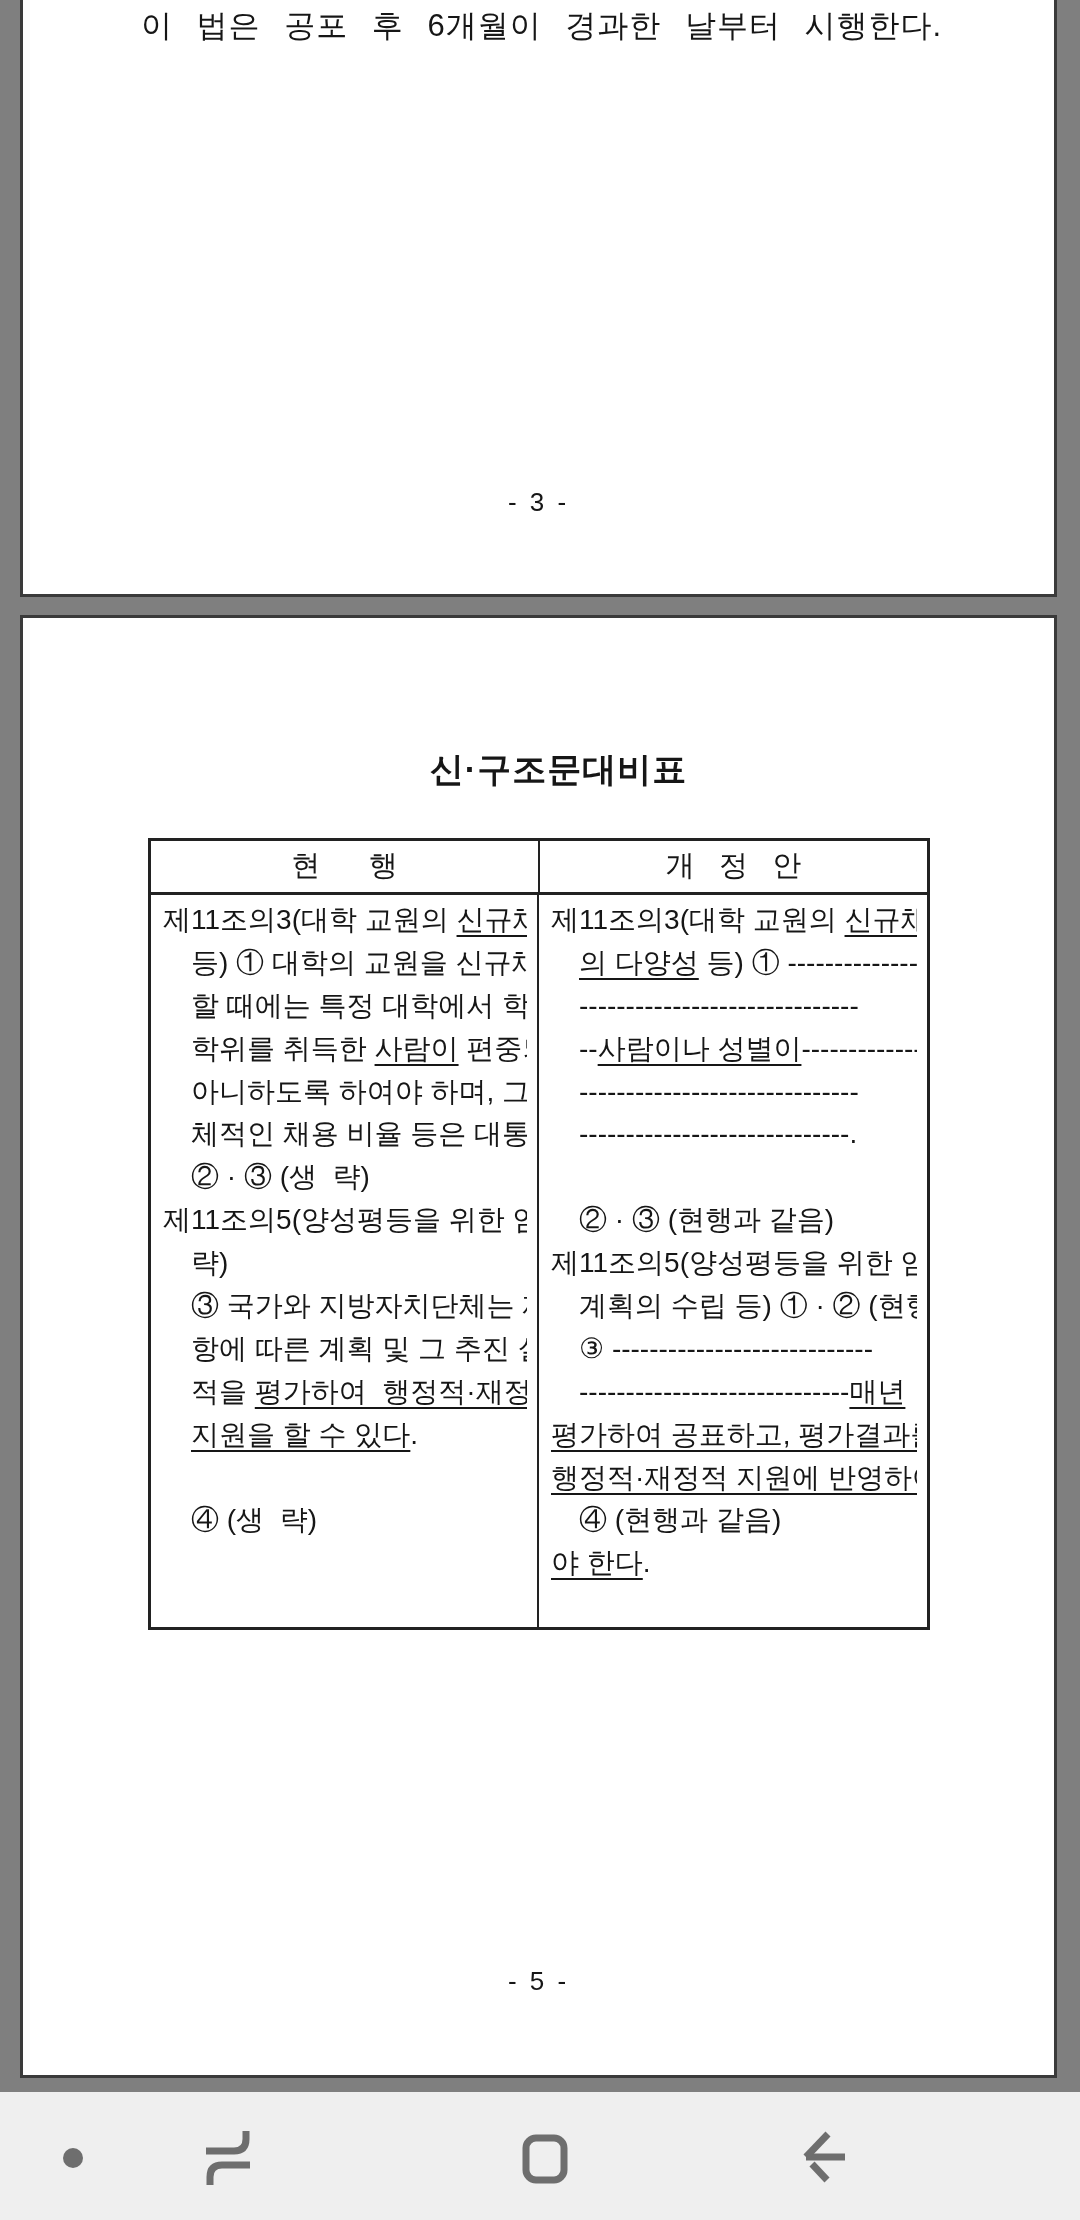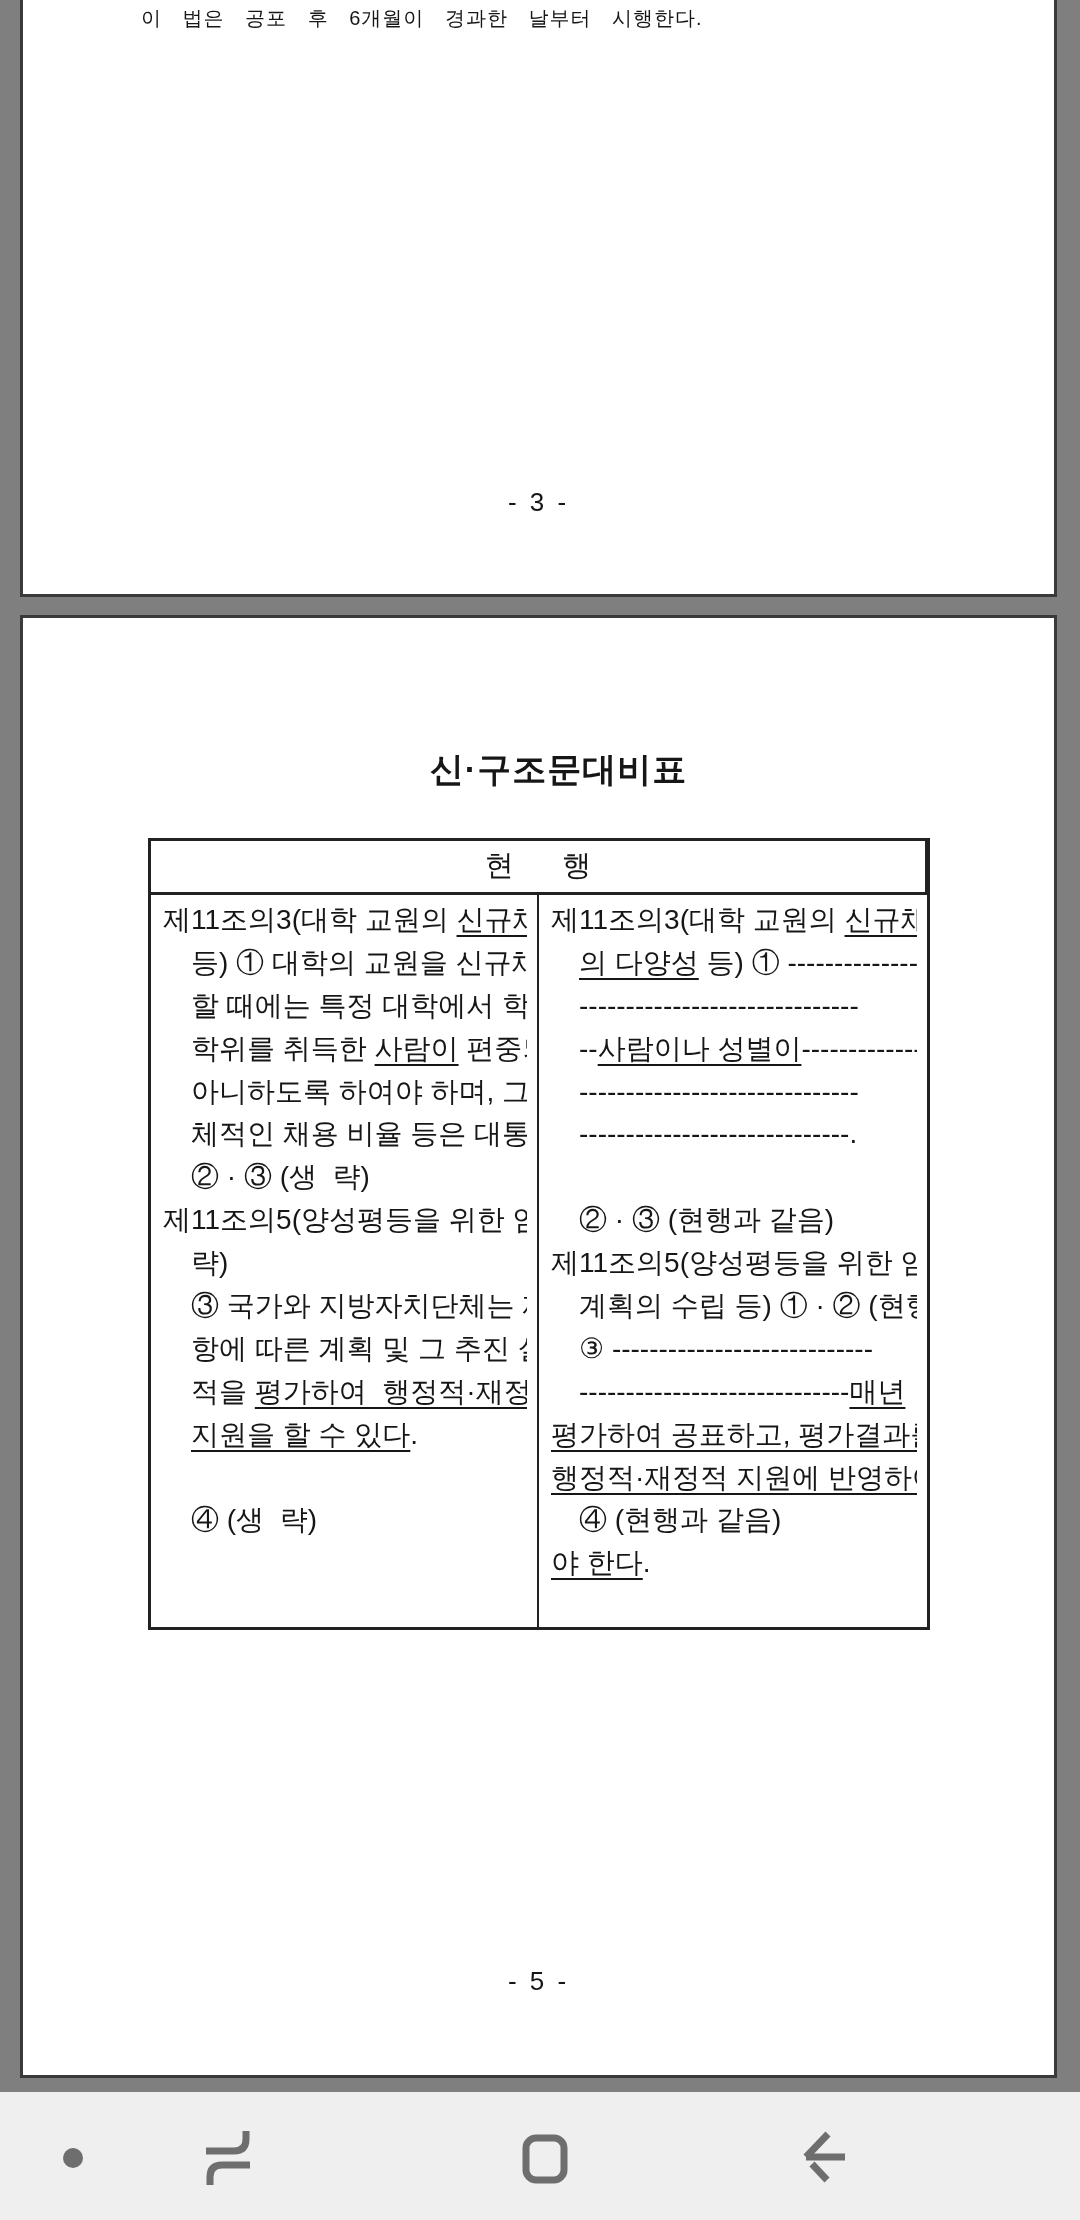--- a/index.html
+++ b/index.html
@@ -10,21 +10,21 @@
     color:#161616;
   }
   .page{
     position:absolute;left:20px;width:1037px;background:#ffffff;
     border:3px solid #3a3a3a;box-sizing:border-box;
   }
   #page1{top:0;height:597px;border-top:none;}
   #page2{top:615px;height:1463px;}
   .body-sentence{
     position:absolute;left:118px;top:5px;
-    font-size:20px;letter-spacing:1px;word-spacing:14px;white-space:pre;
+    font-size:31px;letter-spacing:1px;word-spacing:14px;white-space:pre;
   }
   .pagenum{
     position:absolute;left:0;width:100%;text-align:center;
     font-size:26px;letter-spacing:3px;white-space:pre;
   }
   #page1 .pagenum{top:487px;}
   #page2 .pagenum{top:1348px;}
   .doc-title{
     position:absolute;left:0;top:129px;width:100%;text-align:center;
     font-size:34px;font-weight:bold;letter-spacing:1px;padding-left:20px;
@@ -75,20 +75,21 @@
     <div class="body-sentence">이 법은 공포 후 6개월이 경과한 날부터 시행한다.</div>
     <div class="pagenum">- 3 -</div>
   </div>
 
   <div class="page" id="page2">
     <div class="doc-title">신·구조문대비표</div>
 
     <div class="cmp-table">
       <div class="cmp-head">
         <div class="cmp-th first">현      행</div>
+        <div class="cmp-th">개   정   안</div>
       </div>
       <div class="cmp-body">
         <div class="cmp-cell left" id="cell-left">
             <div class="tline"><span>제11조의3(대학 교원의 </span><span class="ul">신규채용</span></div>
             <div class="tline i1"><span>등) ① 대학의 교원을 신규채용</span></div>
             <div class="tline i1"><span>할 때에는 특정 대학에서 학사</span></div>
             <div class="tline i1"><span>학위를 취득한 </span><span class="ul">사람이</span><span> 편중되지</span></div>
             <div class="tline i1"><span>아니하도록 하여야 하며, 그 구</span></div>
             <div class="tline i1"><span>체적인 채용 비율 등은 대통령</span></div>
             <div class="tline i1"><span>② · ③ (생  략)</span></div>

